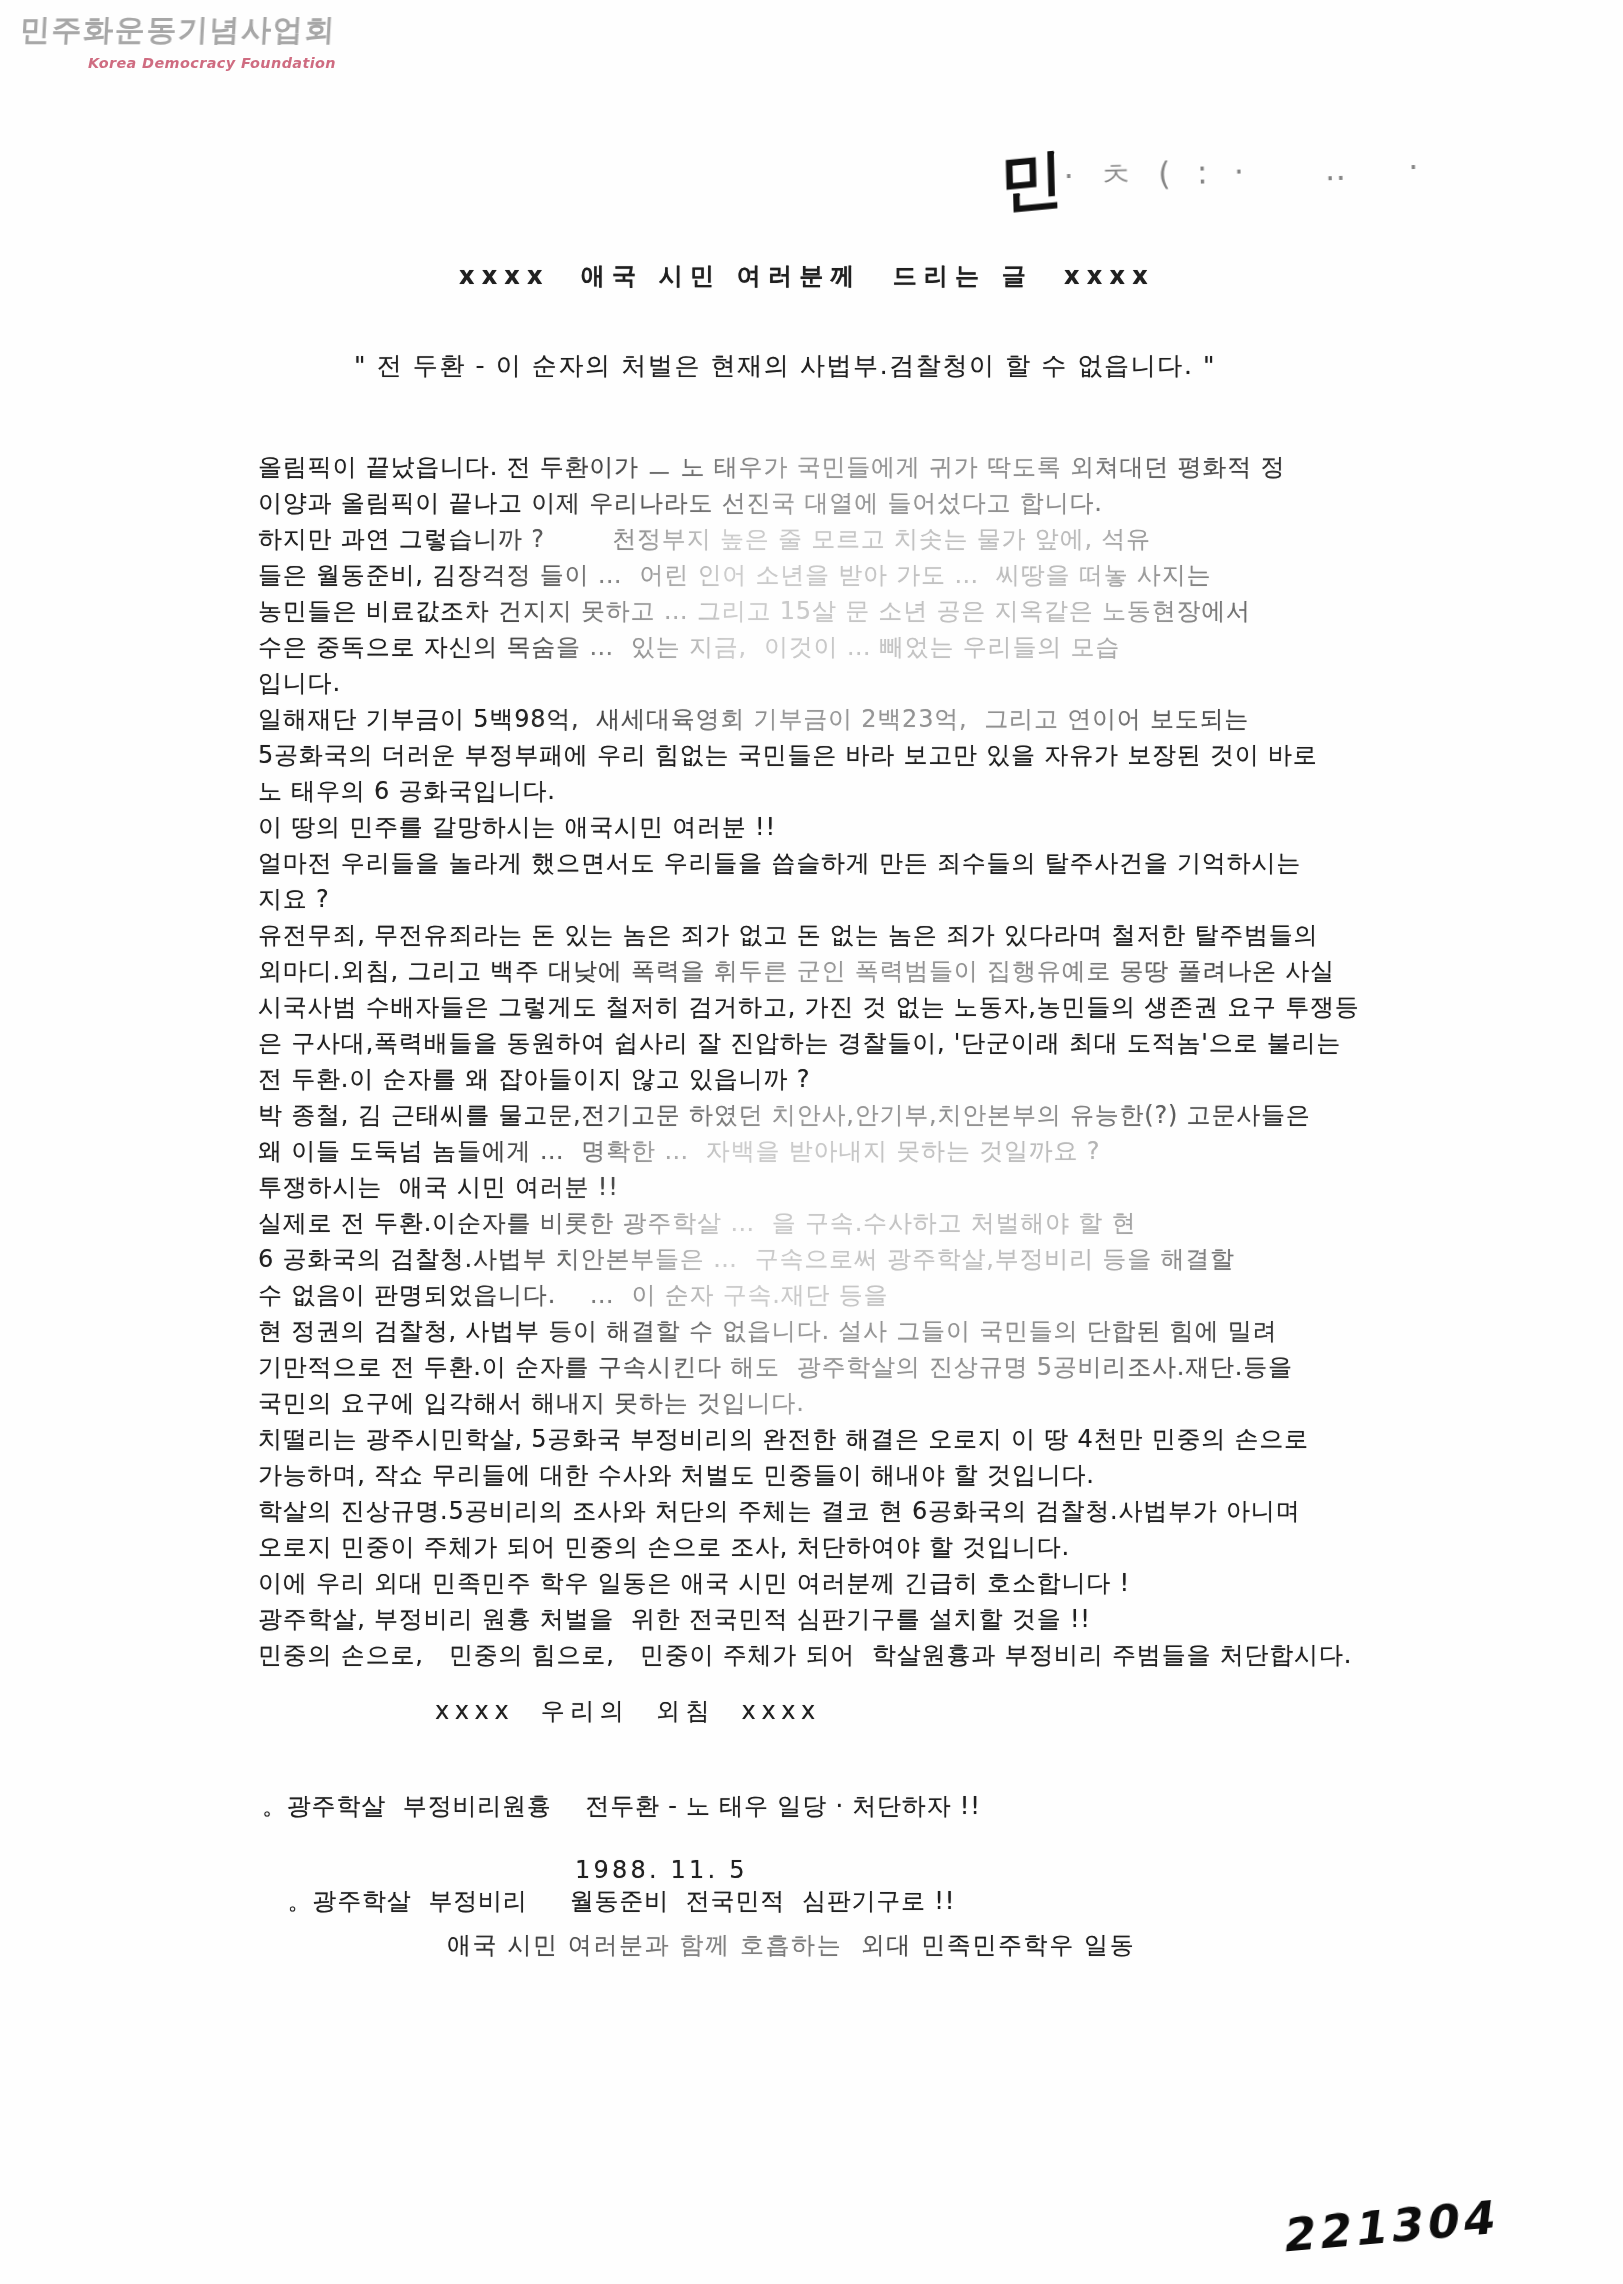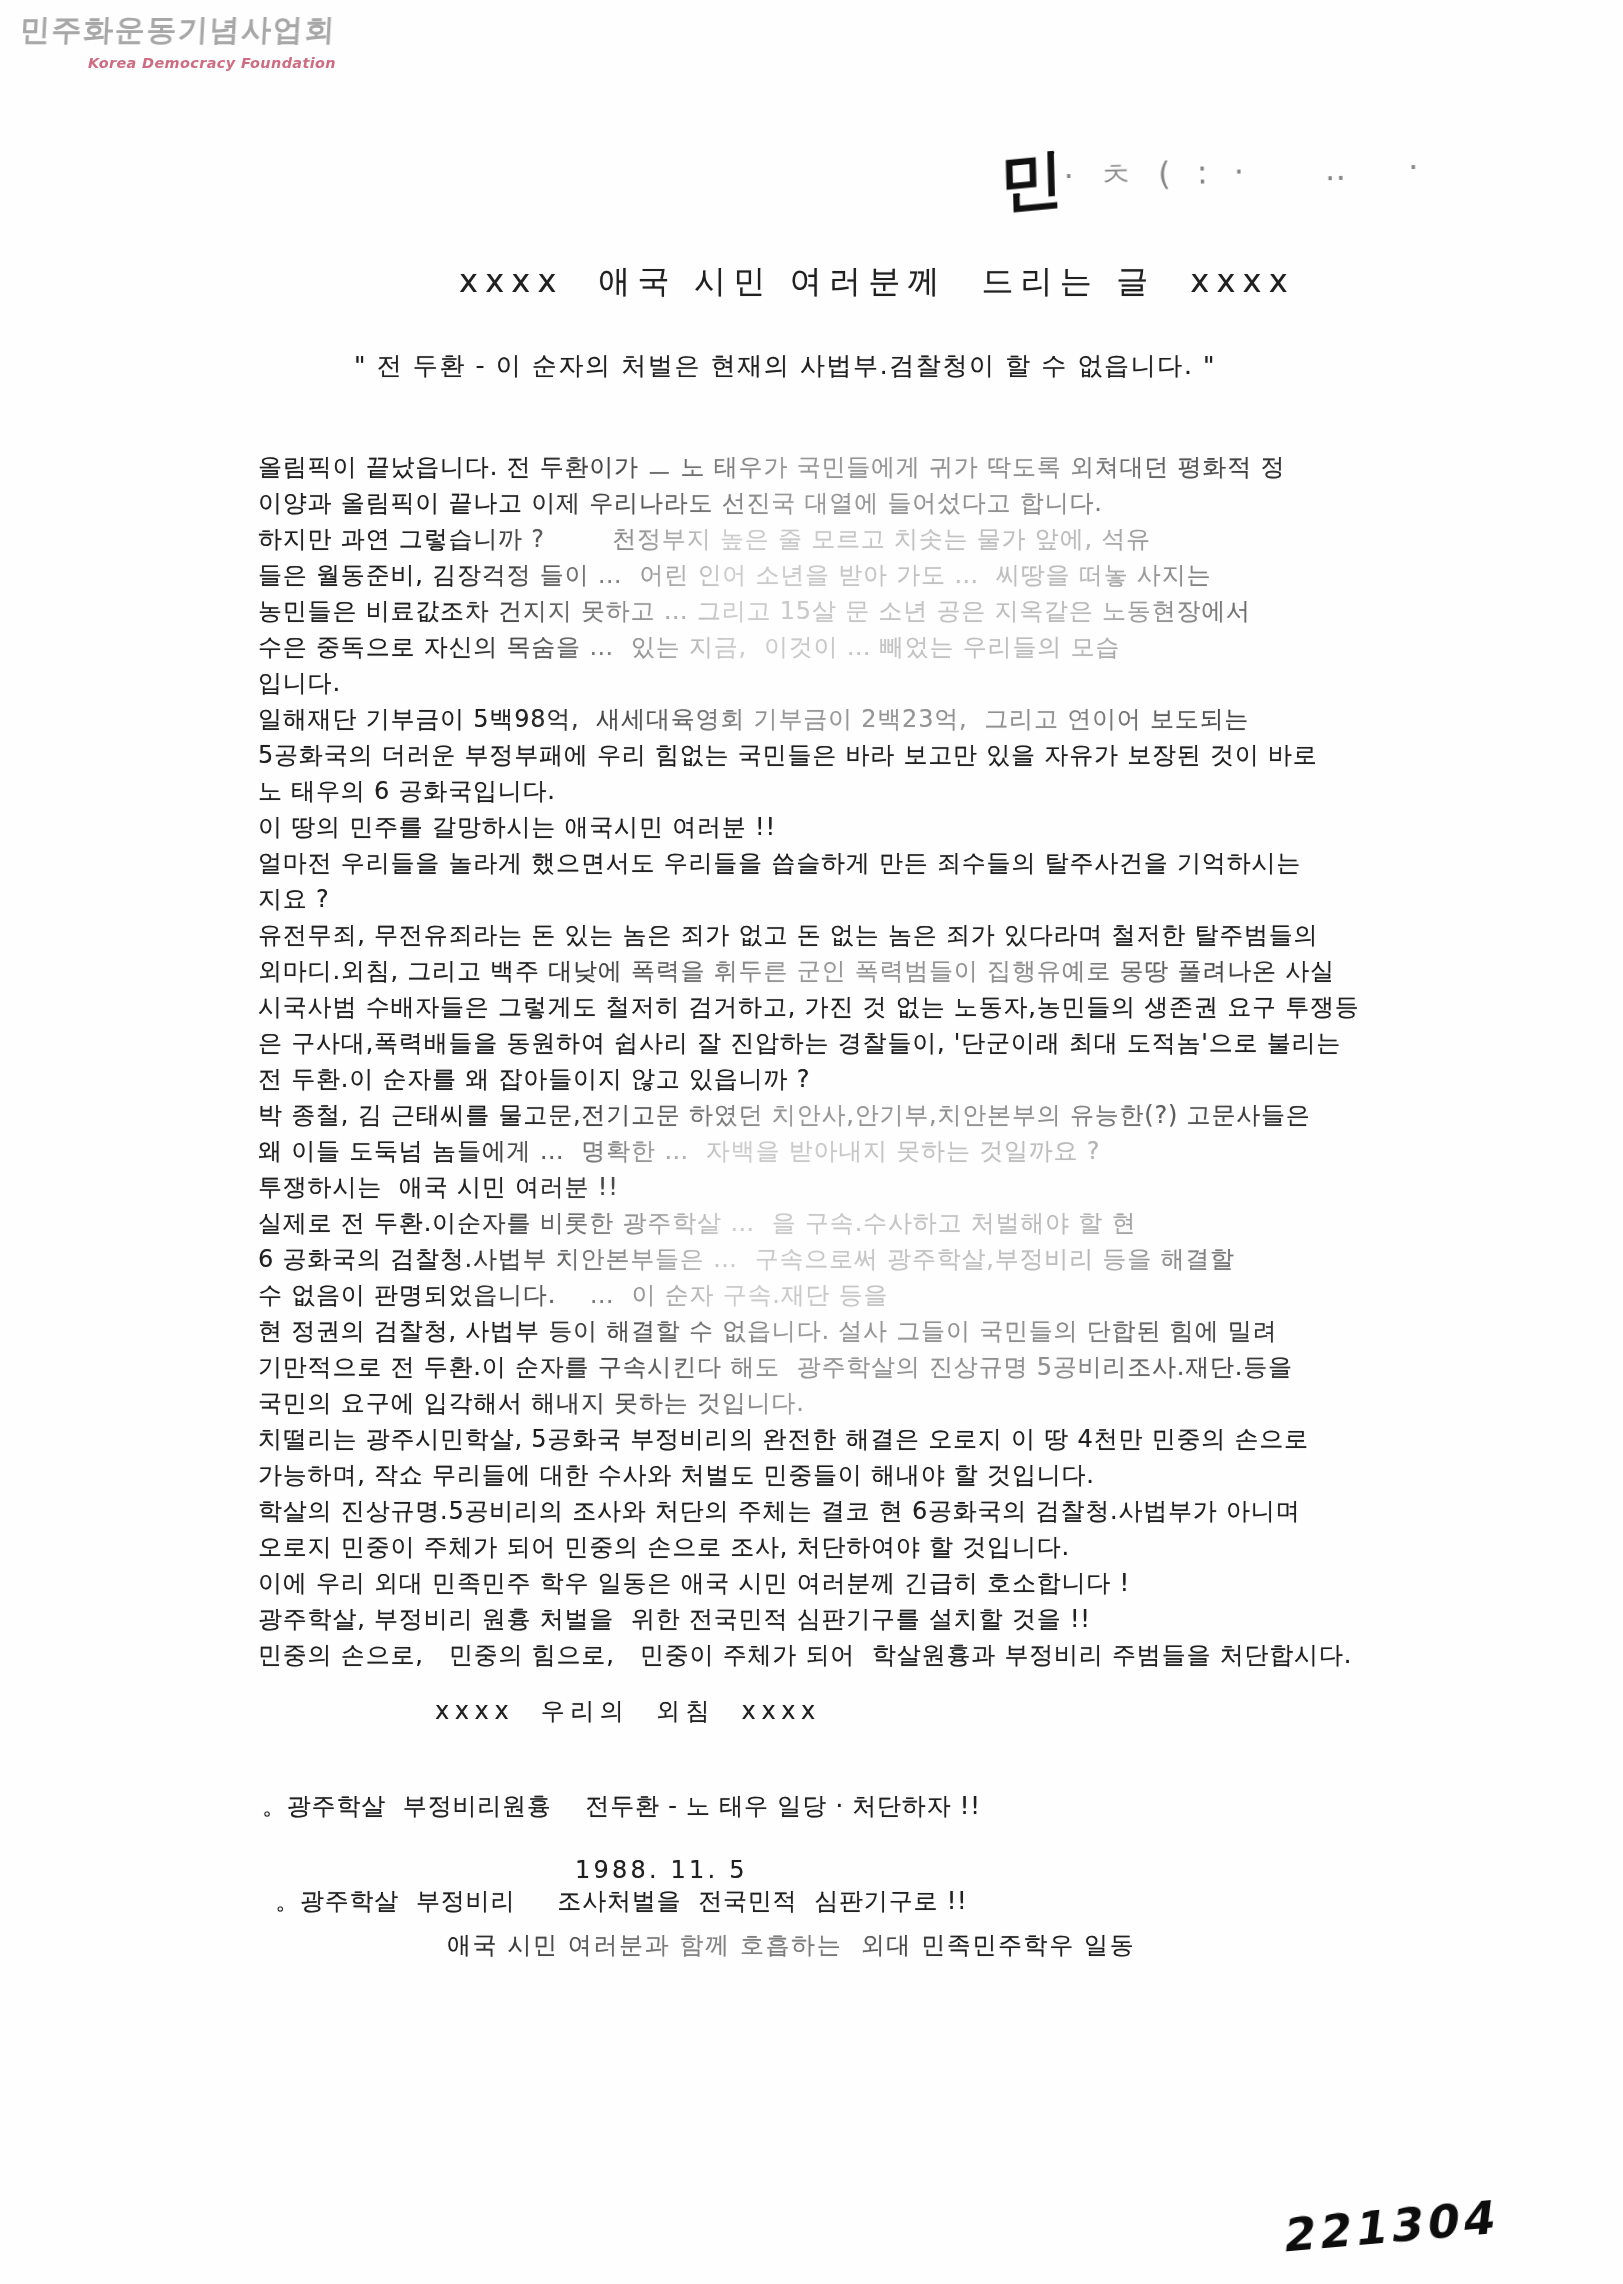--- a/index.html
+++ b/index.html
@@ -44,21 +44,21 @@
   }
   
   .tw{
     white-space:pre;
     text-shadow:0 0 0.8px rgba(10,10,10,.45);
     filter:blur(0.2px);
     color:#202020;
   }
   .title1{
     position:absolute;left:459px;top:260px;
-    font-size:32px;letter-spacing:7.2px;font-weight:400;text-align:center;
+    font-size:24px;letter-spacing:7.2px;font-weight:700;text-align:center;
   }
   .title2{
     position:absolute;left:354px;top:349px;
     font-size:25px;letter-spacing:1.6px;font-weight:500;
   }
   .body-block{
     position:absolute;left:258px;top:449px;width:1174px;
     font-size:24px;letter-spacing:0.8px;
   }
   .bline{height:36px;line-height:36px;white-space:pre;}
@@ -108,21 +108,21 @@
   <div class="hw-top"><span class="hw-min">민</span><span class="hw-marks">· ㅊ ( : ·    ‥   ·</span></div>
 
   <div class="title1 tw">xxxx  애국 시민 여러분께  드리는 글  xxxx</div>
   <div class="title2 tw">" 전 두환 - 이 순자의 처벌은 현재의 사법부.검찰청이 할 수 없읍니다. "</div>
 
   <div class="body-block tw" id="body-block"><div class="bline fade-m">올림픽이 끝났읍니다. 전 두환이가 ㅡ 노 태우가 국민들에게 귀가 딱도록 외쳐대던 평화적 정</div><div class="bline fade-m">이양과 올림픽이 끝나고 이제 우리나라도 선진국 대열에 들어섰다고 합니다.</div><div class="bline fade-h">하지만 과연 그렇습니까 ?        천정부지 높은 줄 모르고 치솟는 물가 앞에, 석유</div><div class="bline fade-h">들은 월동준비, 김장걱정 들이 …  어린 인어 소년을 받아 가도 …  씨땅을 떠놓 사지는</div><div class="bline fade-h">농민들은 비료값조차 건지지 못하고 … 그리고 15살 문 소년 공은 지옥같은 노동현장에서</div><div class="bline fade-h">수은 중독으로 자신의 목숨을 …  있는 지금,  이것이 … 빼었는 우리들의 모습</div><div class="bline">입니다.</div><div class="bline fade-m">일해재단 기부금이 5백98억,  새세대육영회 기부금이 2백23억,  그리고 연이어 보도되는</div><div class="bline">5공화국의 더러운 부정부패에 우리 힘없는 국민들은 바라 보고만 있을 자유가 보장된 것이 바로</div><div class="bline">노 태우의 6 공화국입니다.</div><div class="bline">이 땅의 민주를 갈망하시는 애국시민 여러분 !!</div><div class="bline">얼마전 우리들을 놀라게 했으면서도 우리들을 씁슬하게 만든 죄수들의 탈주사건을 기억하시는</div><div class="bline">지요 ?</div><div class="bline">유전무죄, 무전유죄라는 돈 있는 놈은 죄가 없고 돈 없는 놈은 죄가 있다라며 철저한 탈주범들의</div><div class="bline fade-m">외마디.외침, 그리고 백주 대낮에 폭력을 휘두른 군인 폭력범들이 집행유예로 몽땅 풀려나온 사실</div><div class="bline">시국사범 수배자들은 그렇게도 철저히 검거하고, 가진 것 없는 노동자,농민들의 생존권 요구 투쟁등</div><div class="bline">은 구사대,폭력배들을 동원하여 쉽사리 잘 진압하는 경찰들이, '단군이래 최대 도적놈'으로 불리는</div><div class="bline">전 두환.이 순자를 왜 잡아들이지 않고 있읍니까 ?</div><div class="bline fade-m">박 종철, 김 근태씨를 물고문,전기고문 하였던 치안사,안기부,치안본부의 유능한(?) 고문사들은</div><div class="bline fade-h">왜 이들 도둑넘 놈들에게 …  명확한 …  자백을 받아내지 못하는 것일까요 ?</div><div class="bline fade-m">투쟁하시는  애국 시민 여러분 !!</div><div class="bline fade-h">실제로 전 두환.이순자를 비롯한 광주학살 …  을 구속.수사하고 처벌해야 할 현</div><div class="bline fade-h">6 공화국의 검찰청.사법부 치안본부들은 …  구속으로써 광주학살,부정비리 등을 해결할</div><div class="bline fade-h">수 없음이 판명되었읍니다.    …  이 순자 구속.재단 등을</div><div class="bline fade-m">현 정권의 검찰청, 사법부 등이 해결할 수 없읍니다. 설사 그들이 국민들의 단합된 힘에 밀려</div><div class="bline fade-m">기만적으로 전 두환.이 순자를 구속시킨다 해도  광주학살의 진상규명 5공비리조사.재단.등을</div><div class="bline fade-m">국민의 요구에 입각해서 해내지 못하는 것입니다.</div><div class="bline">치떨리는 광주시민학살, 5공화국 부정비리의 완전한 해결은 오로지 이 땅 4천만 민중의 손으로</div><div class="bline">가능하며, 작쇼 무리들에 대한 수사와 처벌도 민중들이 해내야 할 것입니다.</div><div class="bline">학살의 진상규명.5공비리의 조사와 처단의 주체는 결코 현 6공화국의 검찰청.사법부가 아니며</div><div class="bline">오로지 민중이 주체가 되어 민중의 손으로 조사, 처단하여야 할 것입니다.</div><div class="bline">이에 우리 외대 민족민주 학우 일동은 애국 시민 여러분께 긴급히 호소합니다 !</div><div class="bline">광주학살, 부정비리 원흉 처벌을  위한 전국민적 심판기구를 설치할 것을 !!</div><div class="bline">민중의 손으로,   민중의 힘으로,   민중이 주체가 되어  학살원흉과 부정비리 주범들을 처단합시다.</div></div>
 
   <div class="voice tw">xxxx  우리의  외침  xxxx</div>
   <div class="slogans tw">
     <div class="sline">。광주학살  부정비리원흉    전두환 - 노 태우 일당 · 처단하자 !!</div>
-    <div class="sline">。광주학살  부정비리     조사처벌을  전국민적  심판기구로 !!</div>
+    <div class="sline">。광주학살  부정비리     월동준비  전국민적  심판기구로 !!</div>
   </div>
 
   <div class="date tw">1988. 11. 5</div>
   <div class="sig tw">애국 시민 여러분과 함께 호흡하는  외대 민족민주학우 일동</div>
 
   <div class="hw-num">221304</div>
 
 </div>
 
 

